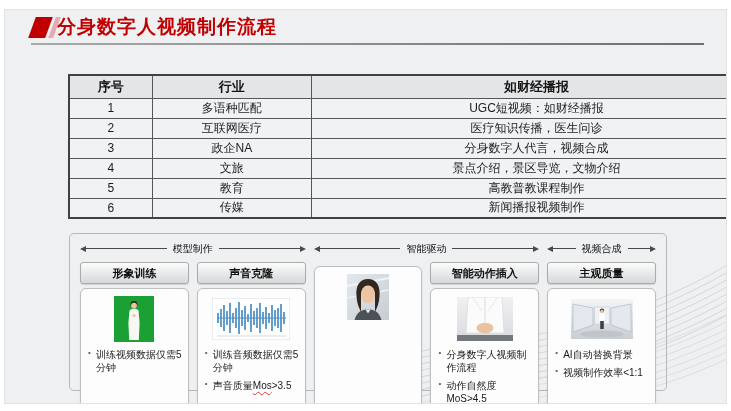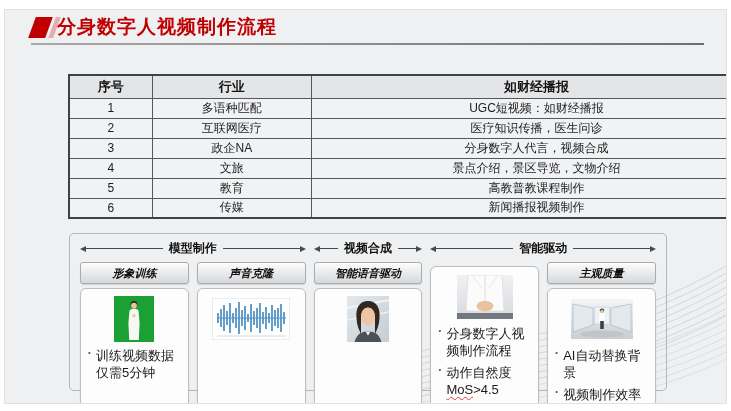--- a/index.html
+++ b/index.html
@@ -52,39 +52,39 @@
     padding:8px 10px 10px; z-index:1; background:transparent;
   }
   .stages, .cards { display:grid; grid-template-columns:repeat(5,1fr); column-gap:8px; }
   .stages { margin-bottom:7px; }
   .stage { display:flex; align-items:center; height:13px; }
   .stage.s2 { grid-column:span 2; }
   .stage .ln { flex:1; height:1px; background:#4a4a4a; }
   .stage .ah { width:0; height:0; border-top:3.5px solid transparent; border-bottom:3.5px solid transparent; }
   .stage .ah.l { border-right:6px solid #4a4a4a; }
   .stage .ah.r { border-left:6px solid #4a4a4a; }
-  .stage .lb { padding:0 6px; font-size:12px; font-weight:bold; color:#111; white-space:nowrap; }
+  .stage .lb { padding:0 6px; font-size:10px; font-weight:normal; color:#111; white-space:nowrap; }
 
   .card { display:flex; flex-direction:column; }
   .card-head {
     border:1px solid #a9abad; border-radius:3px;
     background:linear-gradient(#fcfcfc,#d7d8da);
     text-align:center; font-size:11px; font-weight:bold; color:#101010;
-    padding:3px 13px 2px; box-shadow:0 1px 1px rgba(0,0,0,.12);font-style:italic;
+    padding:3px 13px 2px; box-shadow:0 1px 1px rgba(0,0,0,.12);
   }
   .card-body {
     margin-top:4px; flex:1;
     border:1px solid #bcbec0; border-radius:6px;
     background:#fdfdfd; padding:6px 5px 4px;
     box-shadow:0 1px 2px rgba(0,0,0,.10);
     display:flex; flex-direction:column;
   }
   .thumb { height:48px; display:flex; align-items:center; justify-content:center; margin-bottom:5px; }
   .bullets { list-style:none; margin:0; padding:0 0 0 2px; }
-  .bullets li { position:relative; padding-left:8px; font-size:13px; line-height:1.3;
+  .bullets li { position:relative; padding-left:8px; font-size:10px; line-height:1.3;
                 color:#1a1a1a; margin-bottom:5px; }
   .bullets li::before { content:"•"; position:absolute; left:0; top:0; font-size:8px; color:#5a5a5a; }
   .wavy { text-decoration-line:underline; text-decoration-style:wavy;
           text-decoration-color:#e23b3b; text-decoration-thickness:1px;
           text-underline-offset:2px; }
 </style>
 </head>
 <body>
 
 <div class="slide">
@@ -174,31 +174,31 @@
   <section class="panel">
 
     <div class="stages">
       <div class="stage s2">
         <span class="ah l"></span>
         <span class="ln"></span>
         <span class="lb">模型制作</span>
         <span class="ln"></span>
         <span class="ah r"></span>
       </div>
+      <div class="stage s2">
+        <span class="ah l"></span>
+        <span class="ln"></span>
+        <span class="lb">智能驱动</span>
+        <span class="ln"></span>
+        <span class="ah r"></span>
+      </div>
       <div class="stage">
         <span class="ah l"></span>
         <span class="ln"></span>
         <span class="lb">视频合成</span>
-        <span class="ln"></span>
-        <span class="ah r"></span>
-      </div>
-      <div class="stage s2">
-        <span class="ah l"></span>
-        <span class="ln"></span>
-        <span class="lb">智能驱动</span>
         <span class="ln"></span>
         <span class="ah r"></span>
       </div>
     </div>
 
     <div class="cards">
 
       <div class="card">
         <div class="card-head">形象训练</div>
         <div class="card-body">
@@ -221,25 +221,28 @@
         <div class="card-head">声音克隆</div>
         <div class="card-body">
           <div class="thumb">
             <svg width="78" height="42" viewBox="0 0 78 42">
               <rect width="78" height="42" fill="#ffffff" stroke="#d7dade" stroke-width="1"></rect>
               <line x1="5" y1="20" x2="74" y2="20" stroke="#4a8ec2" stroke-width="1"></line>
               <path stroke="#4a8ec2" stroke-width="1.7" d="M6 15 L6 25 M9 11 L9 29 M12 7 L12 33 M15 13 L15 27 M18 5 L18 35 M21 15 L21 25 M24 10 L24 30 M27 4 L27 36 M30 12 L30 28 M33 8 L33 32 M36 16 L36 24 M39 6 L39 34 M42 13 L42 27 M45 10 L45 30 M48 5 L48 35 M51 14 L51 26 M54 9 L54 31 M57 15 L57 25 M60 7 L60 33 M63 12 L63 28 M66 10 L66 30 M69 6 L69 34 M72 14 L72 26"></path>
               <line x1="5" y1="38" x2="74" y2="38" stroke="#c3c9cf" stroke-width="0.7"></line>
             </svg>
           </div>
-        </div>
-      </div>
-
-      <div class="card">
-        <div class="card-head">智能语音驱动</div>
+          <ul class="bullets">
+            <li><span>训练音频数据仅需5分钟</span><span class="wavy"></span><span></span></li>
+            <li><span>声音质量</span><span class="wavy">Mos</span><span>&gt;3.5</span></li>
+          </ul>
+        </div>
+      </div>
+
+      <div class="card">
         <div class="card-body">
           <div class="thumb">
             <svg width="42" height="46" viewBox="0 0 42 46">
               <defs>
                 <linearGradient id="pg" x1="0" y1="0" x2="1" y2="1">
                   <stop offset="0" stop-color="#e3e8ec"></stop>
                     <stop offset="1" stop-color="#c7cdd3"></stop>
                 </linearGradient>
               </defs>
               <rect width="42" height="46" fill="url(#pg)"></rect>
@@ -248,20 +251,21 @@
               <path d="M21 5 C12.5 5 8.5 12 9.5 22 C9.8 29 12 34 14 38 L14 23 C14 15.5 16.5 11.5 21 11.5 C25.5 11.5 28 15.5 28 23 L28 38 C30 34 32.2 29 32.5 22 C33.5 12 29.5 5 21 5 Z" fill="#33281f"></path>
               <ellipse cx="21" cy="20.5" rx="7" ry="8.8" fill="#edc5a4"></ellipse>
               <path d="M7.5 46 C9.5 38.5 14.5 35.2 21 35.2 C27.5 35.2 32.5 38.5 34.5 46 Z" fill="#4c5157"></path>
               <path d="M18.5 35.6 L21 39.5 L23.5 35.6 Z" fill="#f4f5f6"></path>
             </svg>
           </div>
         </div>
       </div>
 
       <div class="card">
+        <div class="card-head">智能动作插入</div>
         <div class="card-body">
           <div class="thumb">
             <svg width="56" height="44" viewBox="0 0 56 44">
               <defs>
                 <linearGradient id="hg" x1="0" y1="0" x2="0" y2="1">
                   <stop offset="0" stop-color="#f0f1f3"></stop>
                     <stop offset="1" stop-color="#d7dade"></stop>
                 </linearGradient>
               </defs>
               <rect width="56" height="44" fill="url(#hg)"></rect>

